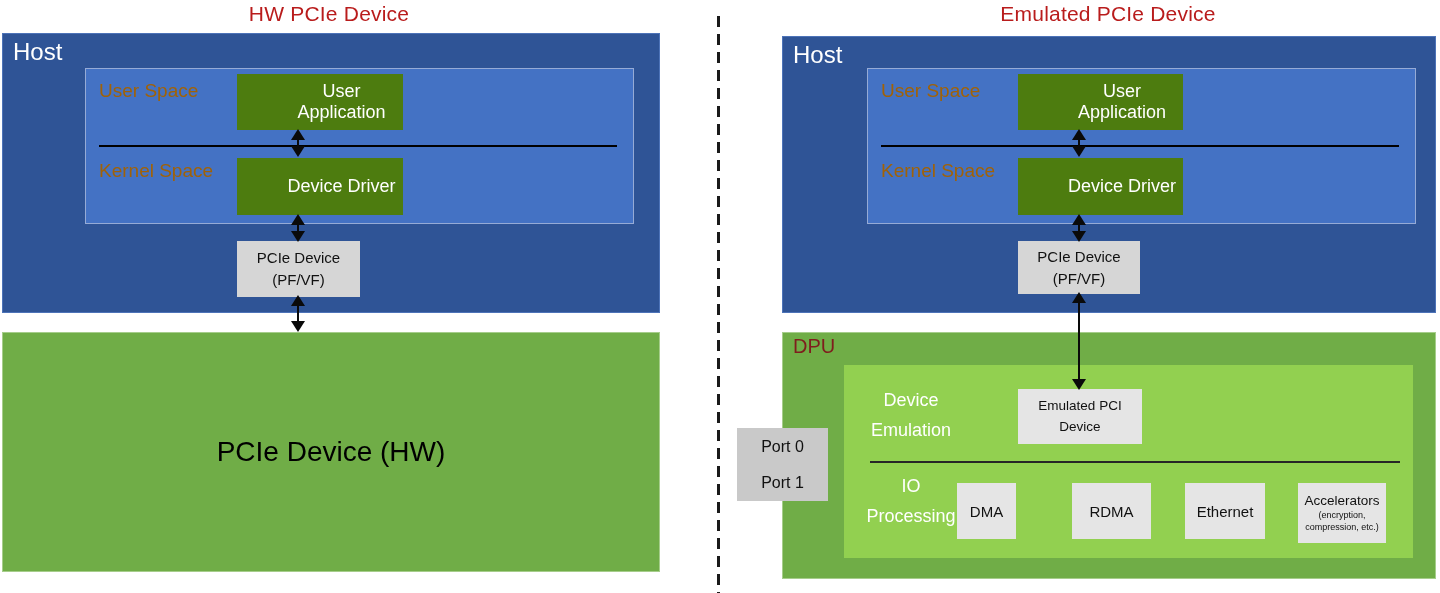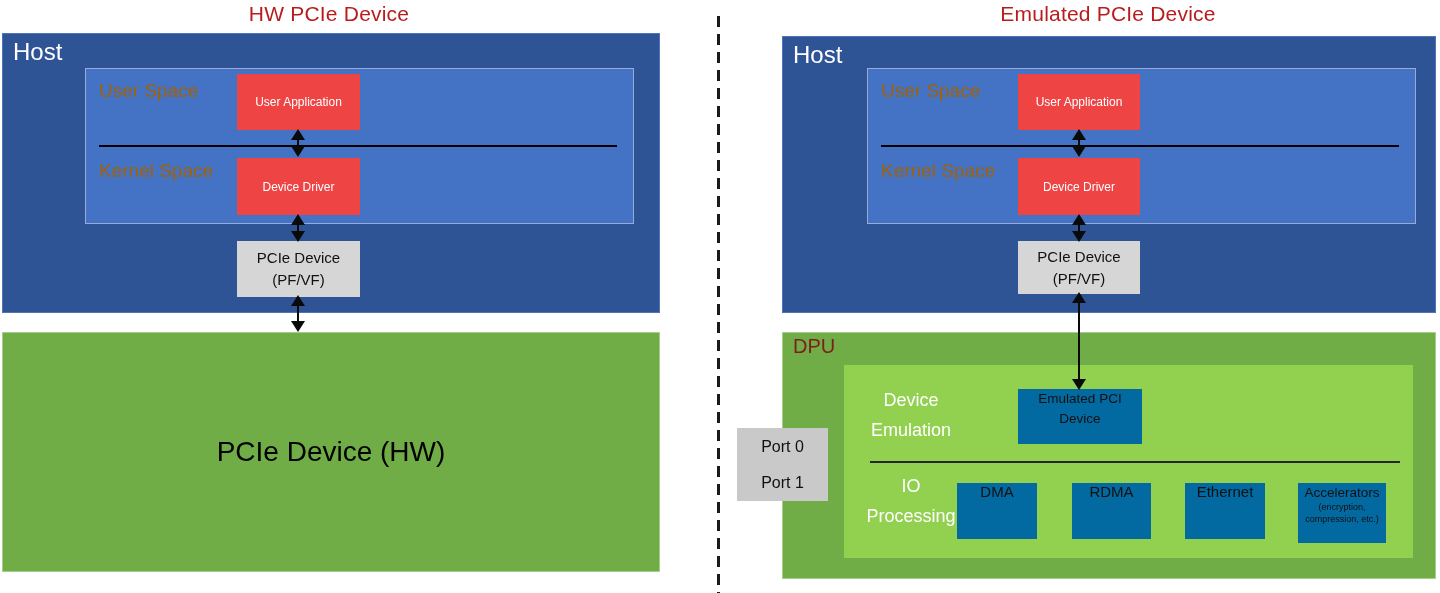--- a/index.html
+++ b/index.html
@@ -42,23 +42,24 @@
   .ks-left  { left:99px;  top:160px; }
   .us-right { left:881px; top:80px;  }
   .ks-right { left:881px; top:160px; }
 
   .hline { position:absolute; height:2px; background:#000000; }
   .hline-left  { left:99px;  top:145px; width:518px; }
   .hline-right { left:881px; top:145px; width:518px; }
 
   
   .blue-box {
-    position:absolute; background:#ef4444; color:#ffffff;
-    font-size:12px; display:flex; align-items:center; justify-content:center;
+    position:absolute; background:#4d7c0f; color:#ffffff;
+    font-size:18px; display:flex; align-items:center; justify-content:center;
     text-align:center;
+    padding-left:43px;
   }
   .app-left     { left:237px;  top:74px;  width:123px; height:56px; }
   .driver-left  { left:237px;  top:158px; width:123px; height:57px; }
   .app-right    { left:1018px; top:74px;  width:122px; height:56px; }
   .driver-right { left:1018px; top:158px; width:122px; height:57px; }
 
   
   .gray-box {
     position:absolute; background:#D6D6D6; color:#111111;
     font-size:15px; line-height:1.45; text-align:center;
@@ -94,27 +95,27 @@
   }
   .dpu-section-label {
     position:absolute; width:130px; text-align:center;
     color:#ffffff; font-size:18px; line-height:30px; z-index:3;
   }
   .dev-emu { left:846px; top:385px; }
   .io-proc { left:846px; top:471px; }
   .hline-dpu { left:870px; top:461px; width:530px; background:#262626; z-index:3; }
 
   .pale-box {
-    position:absolute; background:#0369a1; color:#111111;
-    display:flex; flex-direction:column; align-items:center; justify-content:flex-start;
+    position:absolute; background:#e5e5e5; color:#111111;
+    display:flex; flex-direction:column; align-items:center; justify-content:center;
     text-align:center; z-index:3;
   }
   .emulated-box { left:1018px; top:389px; width:124px; height:55px; font-size:13.5px; line-height:1.5; }
   .engine { top:483px; height:56px; font-size:15px; }
-  .engine-dma { left:957px;  width:80px; }
+  .engine-dma { left:957px;  width:59px; }
   .engine-rdma { left:1072px; width:79px; }
   .engine-eth { left:1185px; width:80px; }
   .accel { left:1298px; top:483px; width:88px; height:56px; padding:2px 0; }
   .accel-title { font-size:13.5px; margin-bottom:1px; }
   .accel-sub { font-size:9px; line-height:12px; }
 
   
   .arrow { position:absolute; width:14px; z-index:5; }
   .arrow .shaft {
     position:absolute; left:6px; top:6px; bottom:6px; width:2px; background:#0a0a0a;

